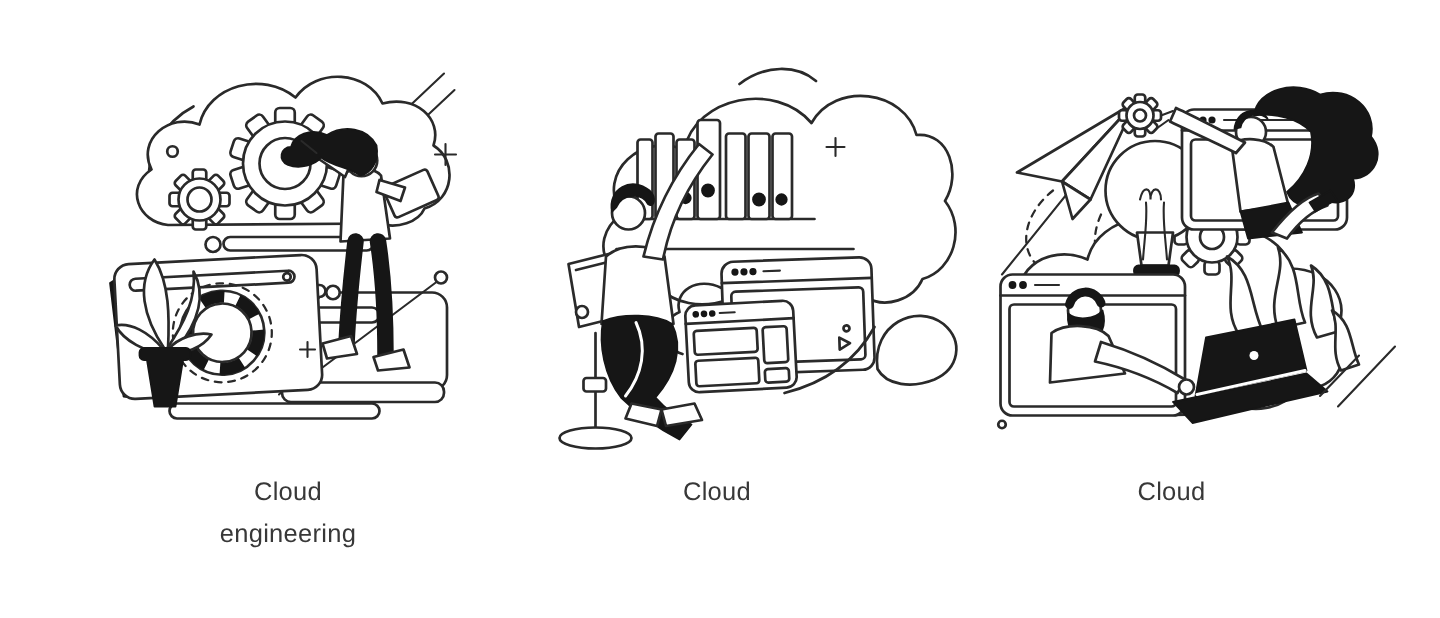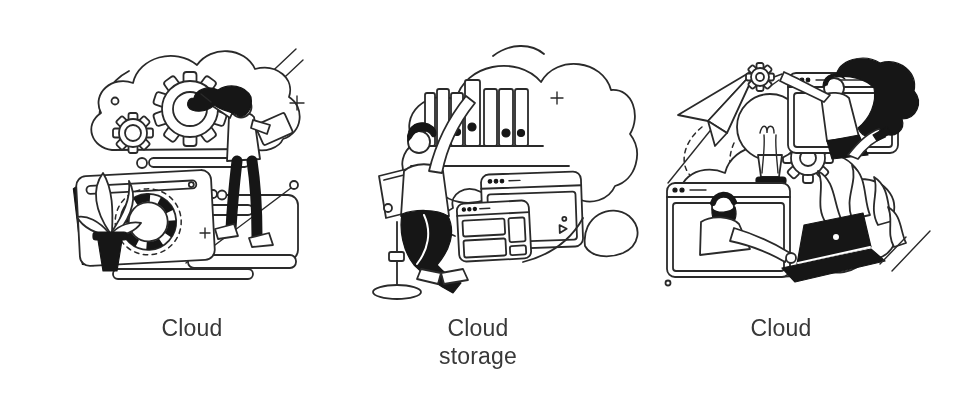--- a/index.html
+++ b/index.html
@@ -10,21 +10,21 @@
   }
   html,body{margin:0;padding:0;}
   body{
     width:960px;height:412px;position:relative;overflow:hidden;
     background:var(--bg);
     font-family:"Liberation Sans", sans-serif;
   }
   .fig{position:absolute;}
   .caption{
     position:absolute;top:314px;width:200px;text-align:center;
-    font-size:23px;line-height:28px;color:var(--caption);
+    font-size:17px;line-height:28px;color:var(--caption);
     letter-spacing:.2px;font-weight:400;
   }
   
   .s{fill:#fff;stroke:var(--line);stroke-width:1.8;stroke-linecap:round;stroke-linejoin:round;}
   .k{fill:var(--ink);stroke:var(--ink);stroke-width:1.2;stroke-linejoin:round;}
   .n{fill:none;stroke:var(--line);stroke-width:1.8;stroke-linecap:round;stroke-linejoin:round;}
   .t{fill:none;stroke:var(--line);stroke-width:1.4;stroke-linecap:round;}
   .d{fill:none;stroke:var(--line);stroke-width:1.5;stroke-dasharray:4.5 4.5;stroke-linecap:round;}
   .seg{fill:none;stroke:var(--ink);stroke-width:8;stroke-dasharray:15.5 9.5;}
   .leg{fill:none;stroke:var(--ink);stroke-width:11;stroke-linecap:round;}
@@ -301,20 +301,20 @@
   <circle class="s" cx="161" cy="243" r="5"></circle>
   <g>
     <line class="t" x1="262" y1="256" x2="300" y2="216"></line>
     <line class="t" x1="250" y1="249" x2="276" y2="222"></line>
   </g>
   <circle class="s" cx="38" cy="268" r="2.5"></circle>
 </svg>
 
 <div class="caption" style="left:92px">
   <span>Cloud</span><br>
+  <span>engineering</span>
 </div>
 <div class="caption" style="left:378px">
   <span>Cloud</span><br>
-  <span>storage</span>
 </div>
 <div class="caption" style="left:681px">
   <span>Cloud</span><br>
 </div>
 
 </body></html>

